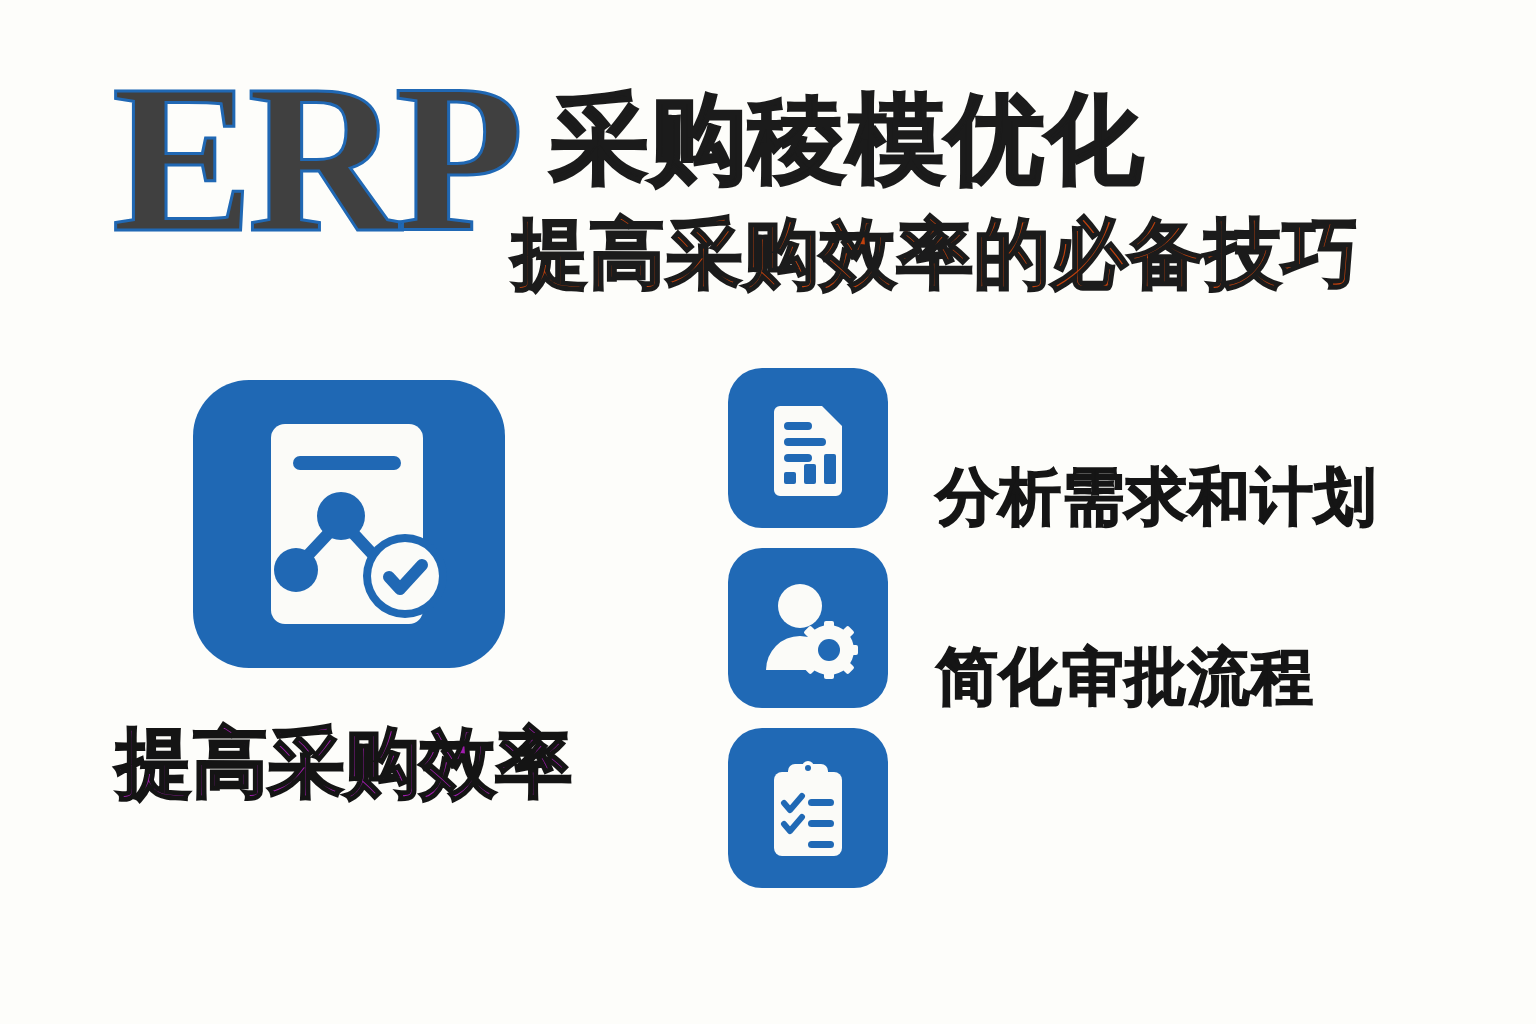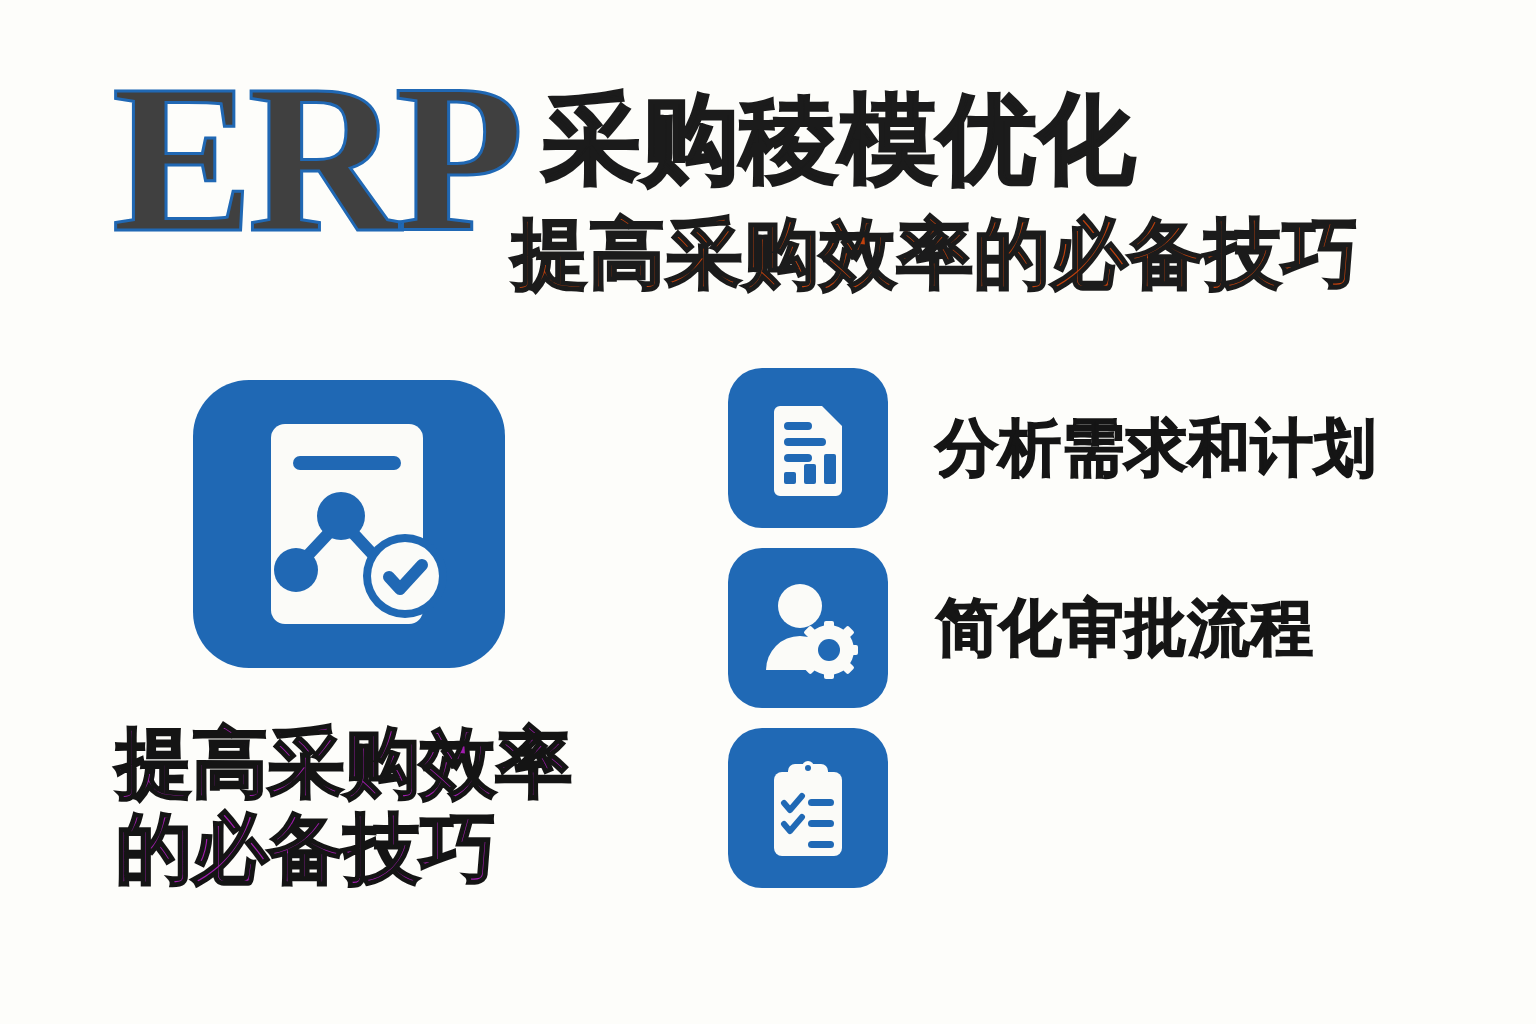--- a/index.html
+++ b/index.html
@@ -43,21 +43,21 @@
     font-size: 212px;
     line-height: 0.80;
     font-weight: 900;
     color: #404040;
     letter-spacing: -6px;
     font-family: Liberation Serif, serif;
     -webkit-text-stroke: 3px #2068b4;
   }
 
   .title-main {
-    margin-left: 24px;
+    margin-left: 32px;
     margin-top: 14px;
     font-size: 98px;
     line-height: 1.06;
     font-weight: 900;
     color: #1b1b1b;
     letter-spacing: 1px;
     -webkit-text-stroke: 2.5px #1b1b1b;
     white-space: nowrap;
   }
 
@@ -108,21 +108,21 @@
   
   .feature-list {
     position: absolute;
     left: 728px;
     top: 368px;
     width: 760px;
   }
 
   .feature-row {
     display: flex;
-    align-items: center;
+    align-items: flex-end;
     height: 160px;
     margin-bottom: 20px;
   }
 
   .feature-tile {
     width: 160px;
     height: 160px;
     flex: 0 0 160px;
     background: #2069b5;
     border-radius: 34px;
@@ -172,21 +172,20 @@
         <circle cx="103" cy="190" r="22" fill="#2068b4"></circle>
 
         <circle cx="212" cy="196" r="42" fill="#1f68b4"></circle>
         <circle cx="212" cy="196" r="34" fill="#fbfbf8"></circle>
         <path d="M196 197 l11 12 l22 -24" fill="none" stroke="#2068b4" stroke-width="12" stroke-linecap="round" stroke-linejoin="round"></path>
       </svg>
     </div>
 
     <div class="left-caption">
       <span>提高采购效率</span>
-      <span>的必备技巧</span>
     </div>
   </div>
 
   <div class="feature-list">
 
     <div class="feature-row">
       <div class="feature-tile">
         <svg width="104" height="104" viewBox="0 0 104 104">
           <path d="M18 10 h48 l20 20 v64 a6 6 0 0 1 -6 6 H24 a6 6 0 0 1 -6 -6 V16 a6 6 0 0 1 6 -6 z" fill="#fbfbf8"></path>
           <rect x="28" y="26" width="28" height="8" rx="4" fill="#2069b5"></rect>

